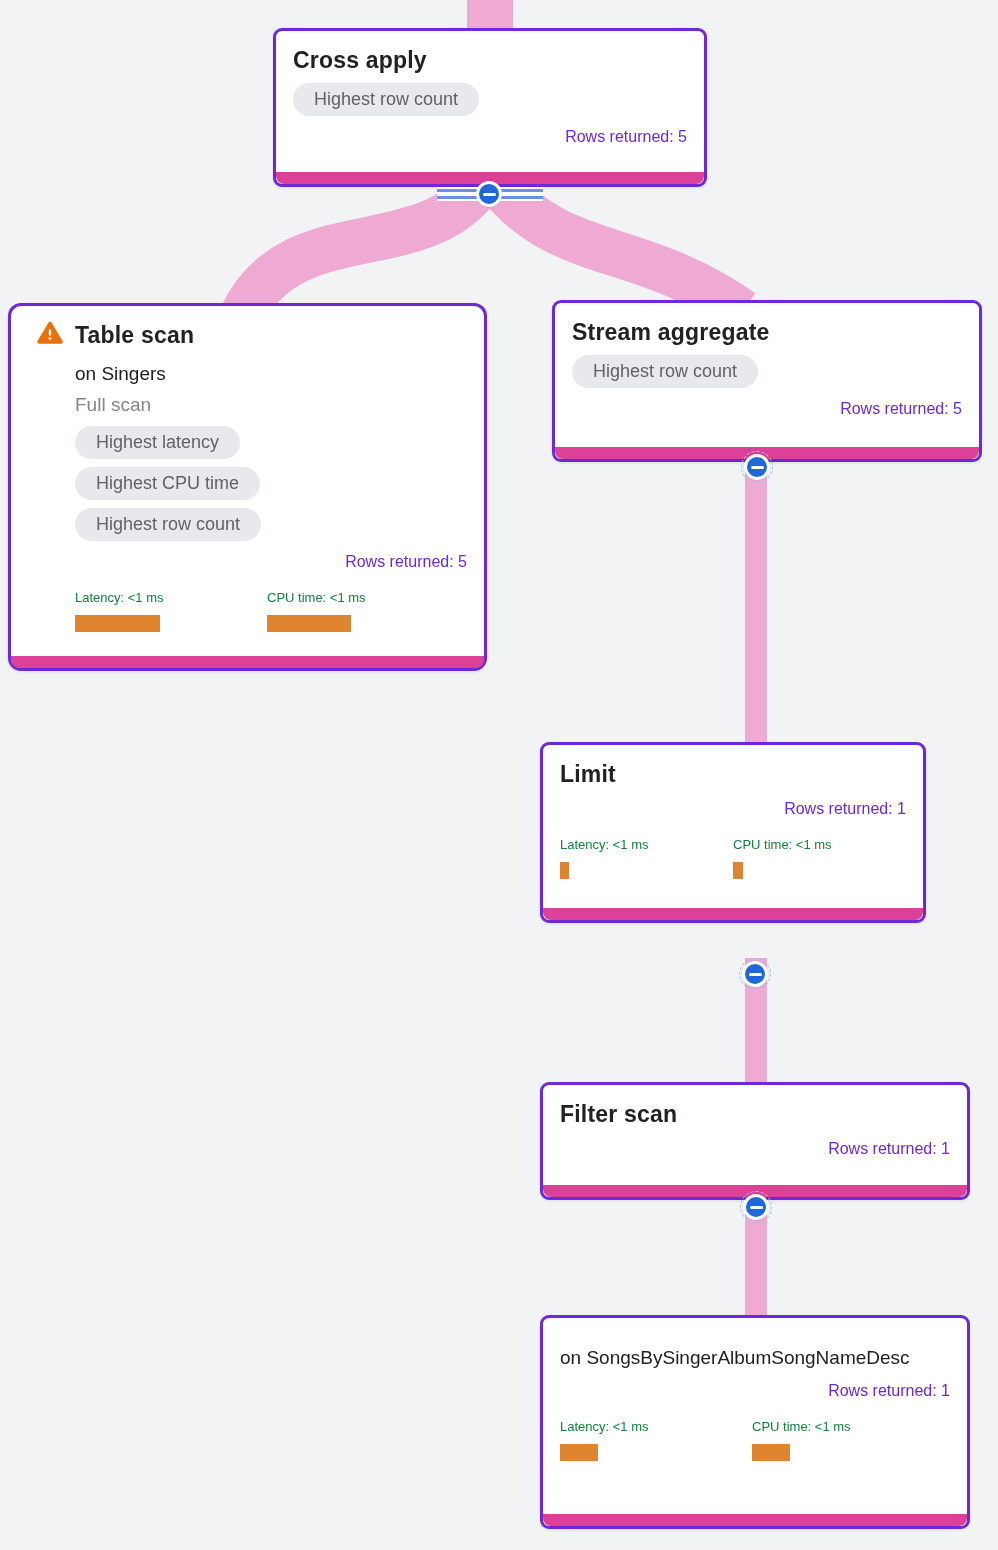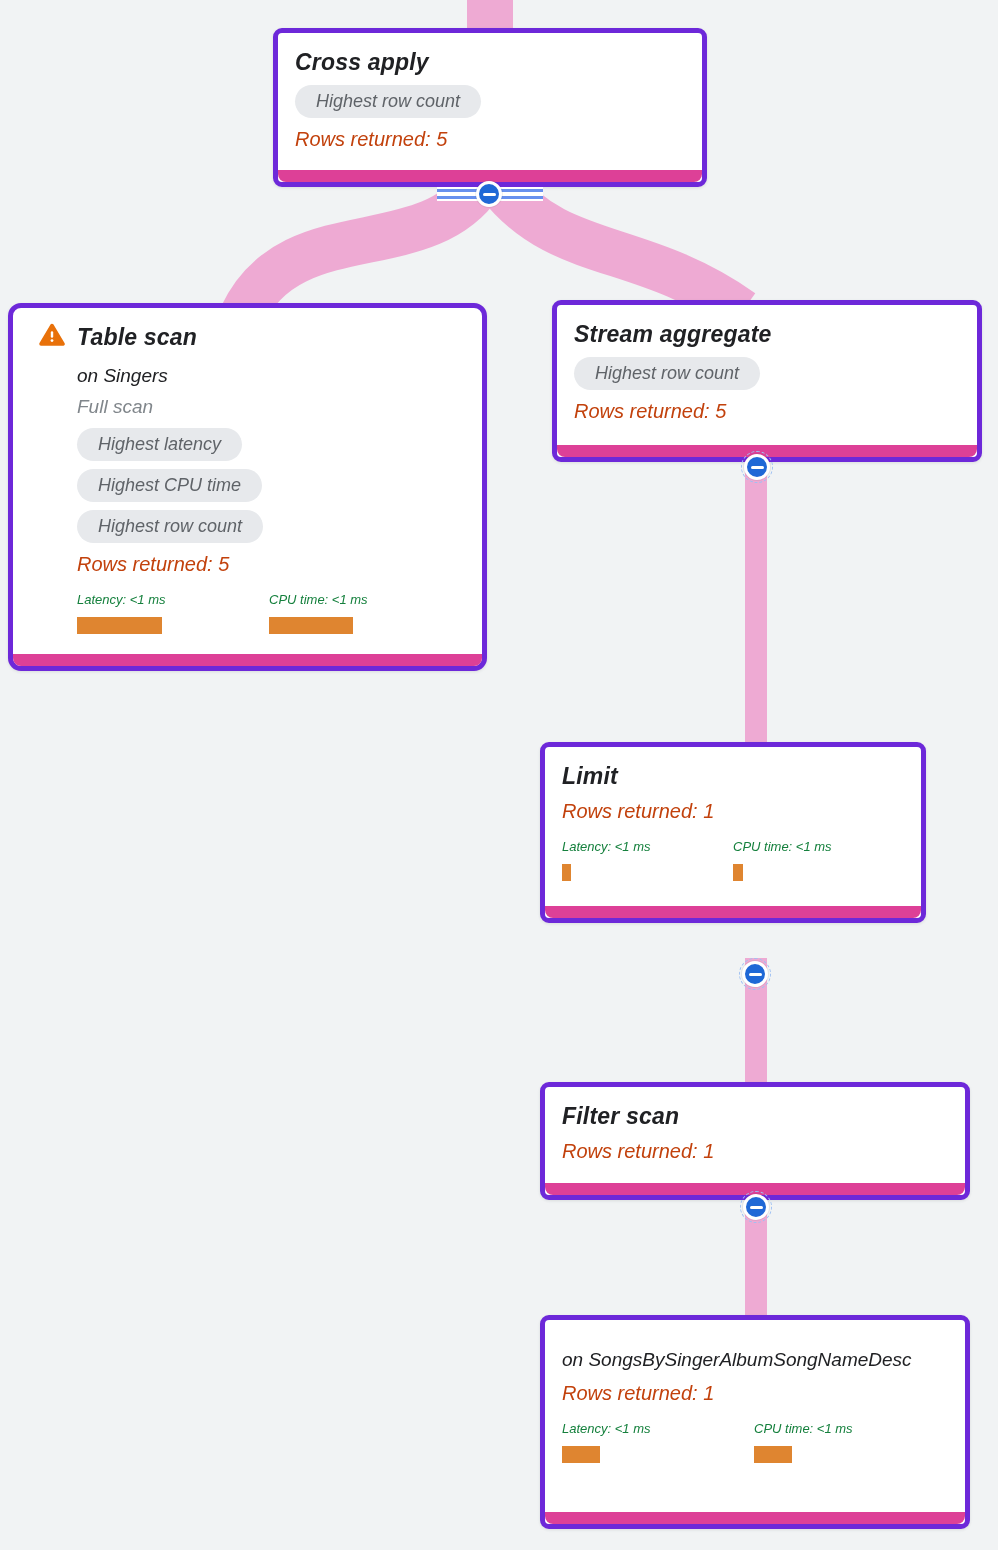--- a/index.html
+++ b/index.html
@@ -9,40 +9,39 @@
     font-family:"Liberation Sans", sans-serif;
     color:#202124;
   }
   
   #edges { position:absolute; left:0; top:0; z-index:1; }
 
   
   .node {
     position:absolute; z-index:2;
     background:#ffffff;
-    border:5px solid #6d28d9;
+    border:3px solid #6d28d9;
     border-radius:9px;
     box-shadow:0 1px 3px rgba(60,64,67,.12);
     box-sizing:border-box;
-    font-style:italic;
   }
   .node-body { padding:15px 17px 0 17px; }
   .node-body.with-icon { padding-left:64px; }
   .warn-icon { position:absolute; left:26px; top:15px; width:26px; height:24px; }
   .node-title { font-size:23px; line-height:28px; font-weight:600; letter-spacing:.2px; color:#202124; }
   .node-sub   { font-size:19px; line-height:24px; margin-top:13px; color:#202124; }
   .node-note  { font-size:19px; line-height:24px; margin-top:7px; color:#80868b; }
   .badge {
     display:table; width:auto; margin-top:8px;
     background:#e7e9ec; color:#5f6368;
     font-size:18px; line-height:33px; height:33px;
     padding:0 21px; border-radius:17px; white-space:nowrap;
   }
   .badge.first { margin-top:9px; }
-  .node-rows { font-size:20px; line-height:24px; margin-top:9px; color:#c2410c; }
+  .node-rows { font-size:16px; line-height:24px; margin-top:9px; color:#6d28d9;text-align:right; }
   .metrics { display:flex; margin-top:12px; }
   .metric  { width:192px; }
   .metric-label { font-size:13px; line-height:24px; color:#15803d; }
   .bar { height:17px; margin-top:5px; background:#df8530; }
   .node-footer {
     position:absolute; left:0; right:0; bottom:0; height:12px;
     background:#dd4097; border-radius:0 0 8px 8px;
   }
 
   

